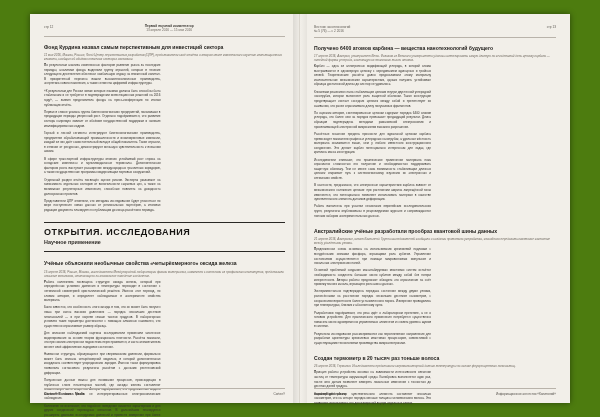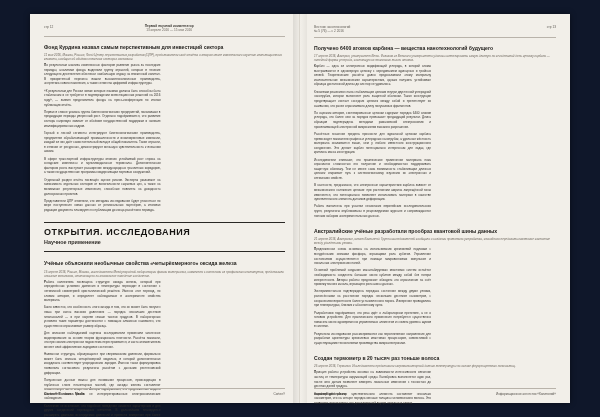--- a/index.html
+++ b/index.html
@@ -10,21 +10,21 @@
   body {
     width: 600px;
     height: 417px;
     overflow: hidden;
     font-family: "Liberation Sans", sans-serif;
   }
   .page {
     position: absolute;
     left: 0; top: 0;
     width: 600px; height: 417px;
-    background: #0f172a;
+    background: #4d7c0f;
   }
   .spread {
     position: absolute;
     left: 30px; top: 14px;
     width: 540px; height: 389px;
     background: #f2efe9;
     box-shadow: 0 0 6px rgba(0,0,0,0.45);
     display: flex;
   }
   .sheet {

